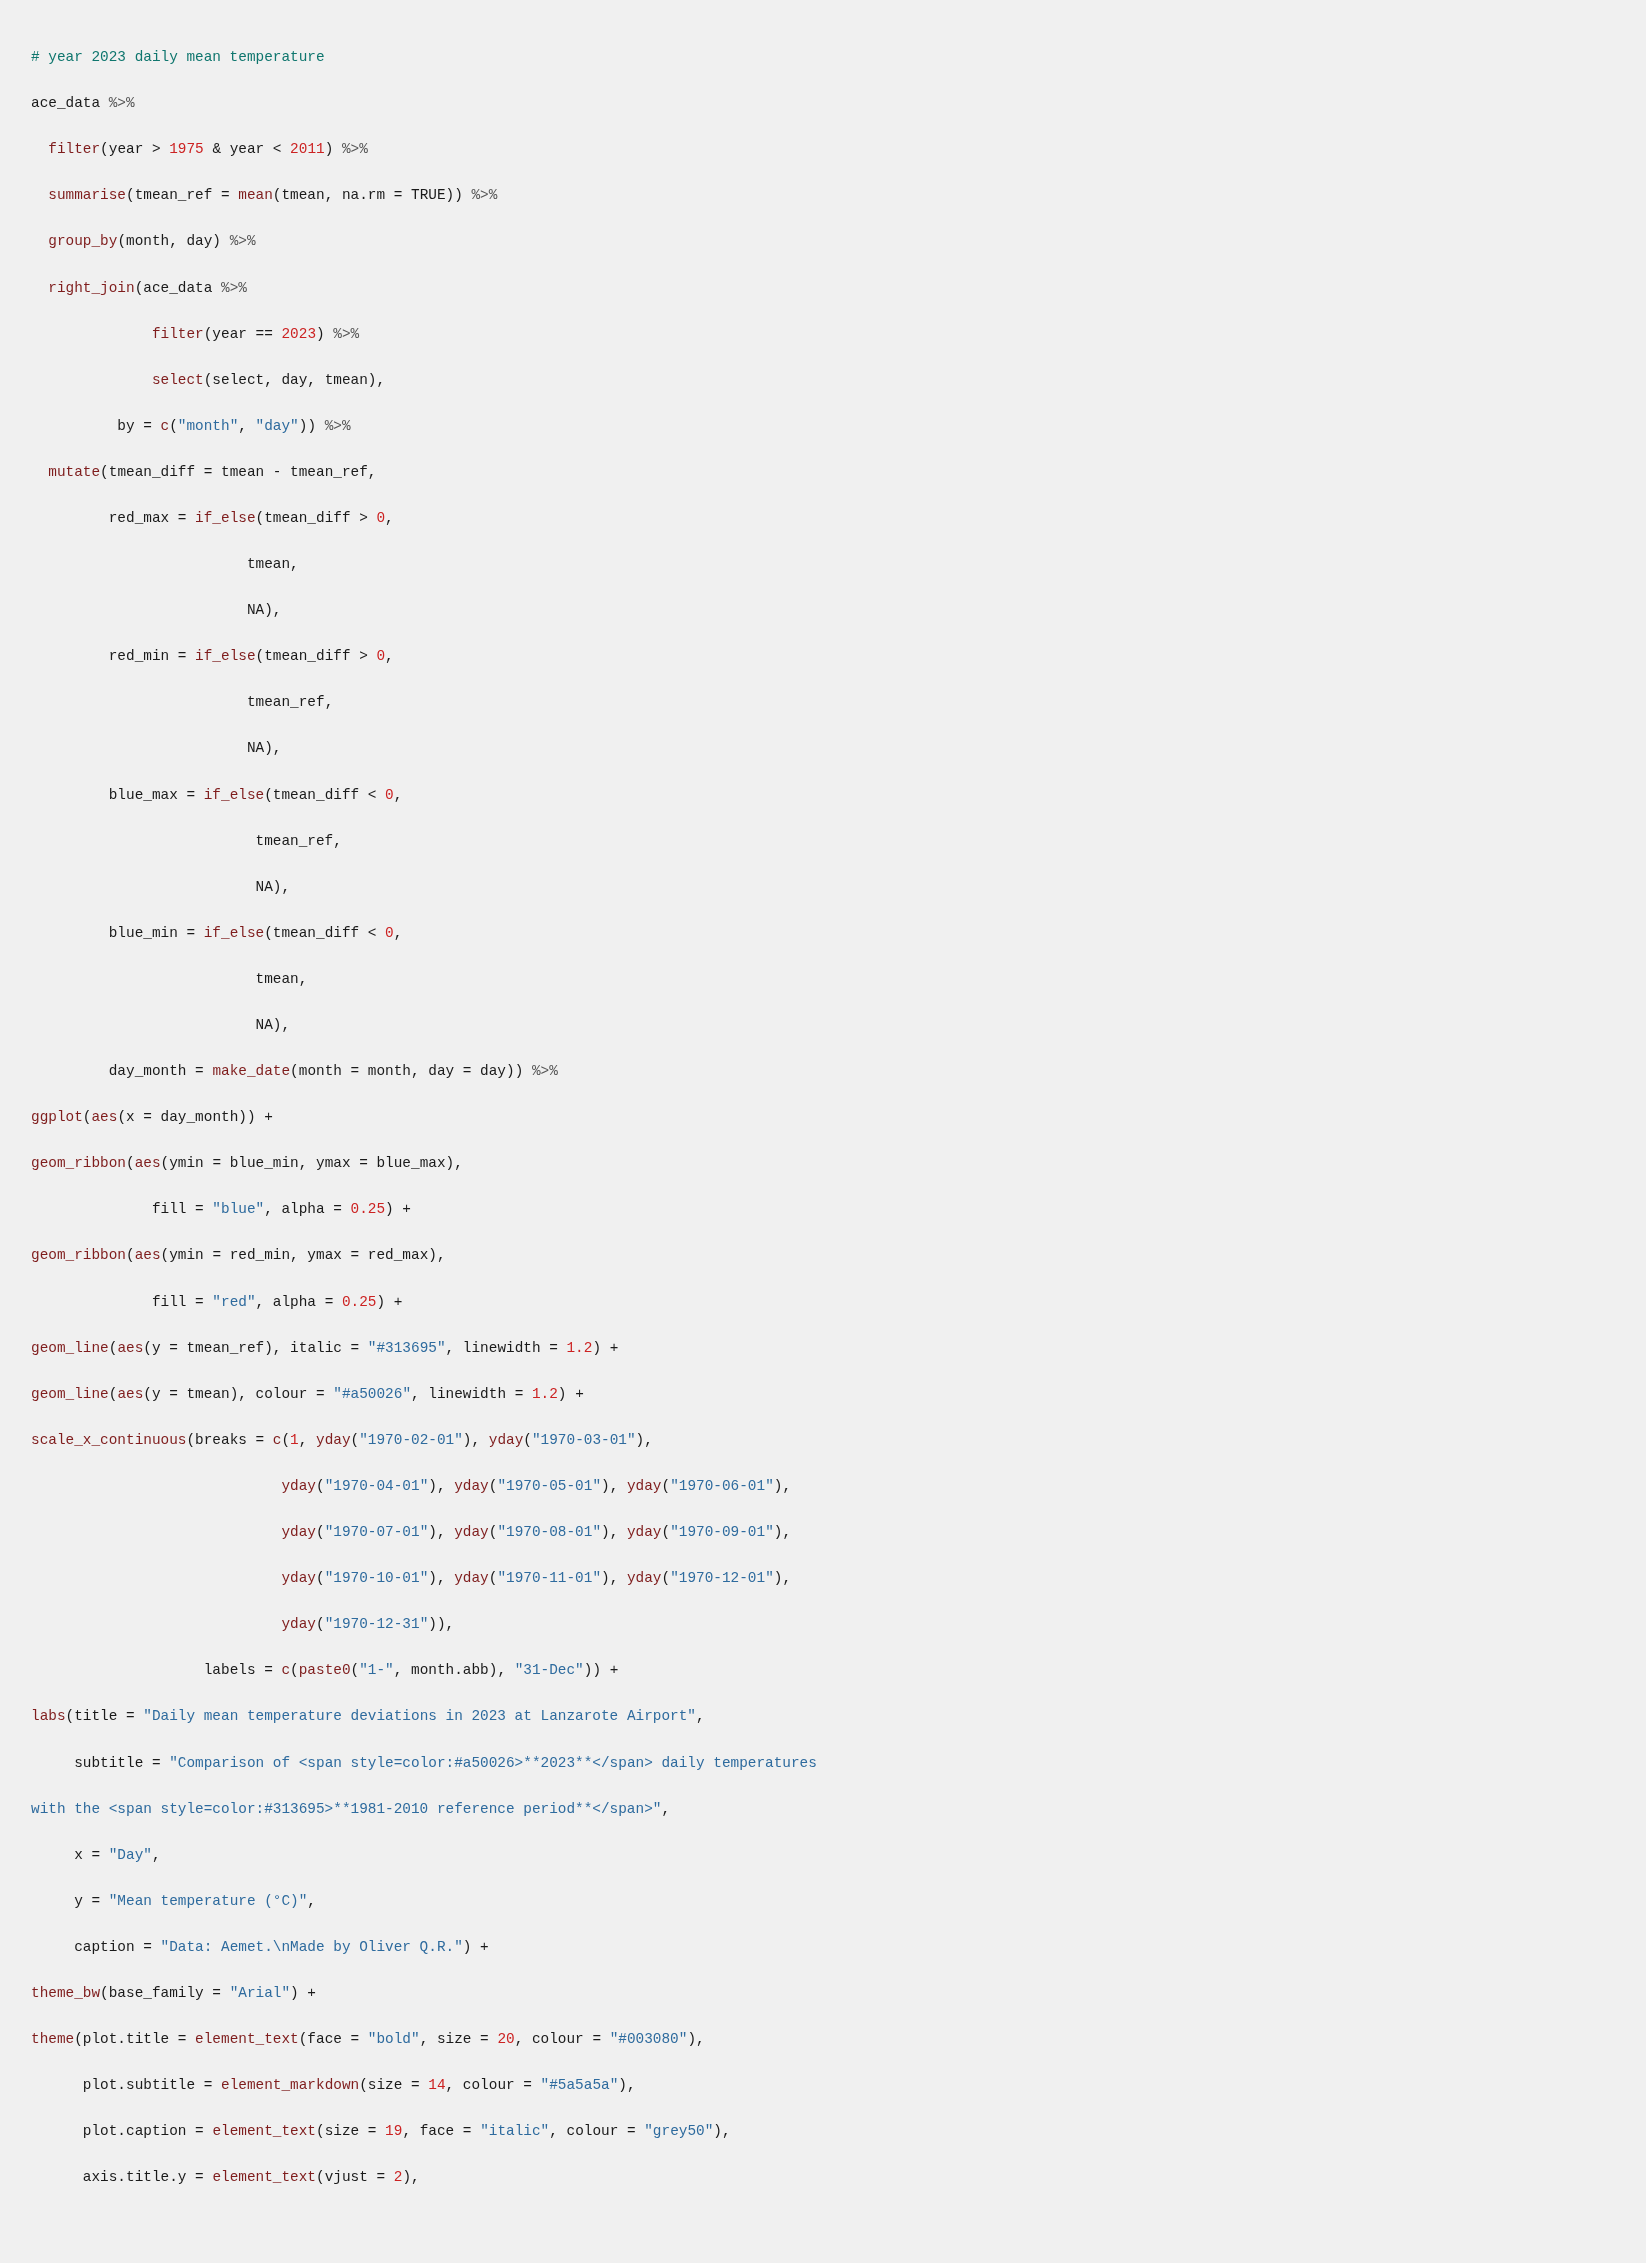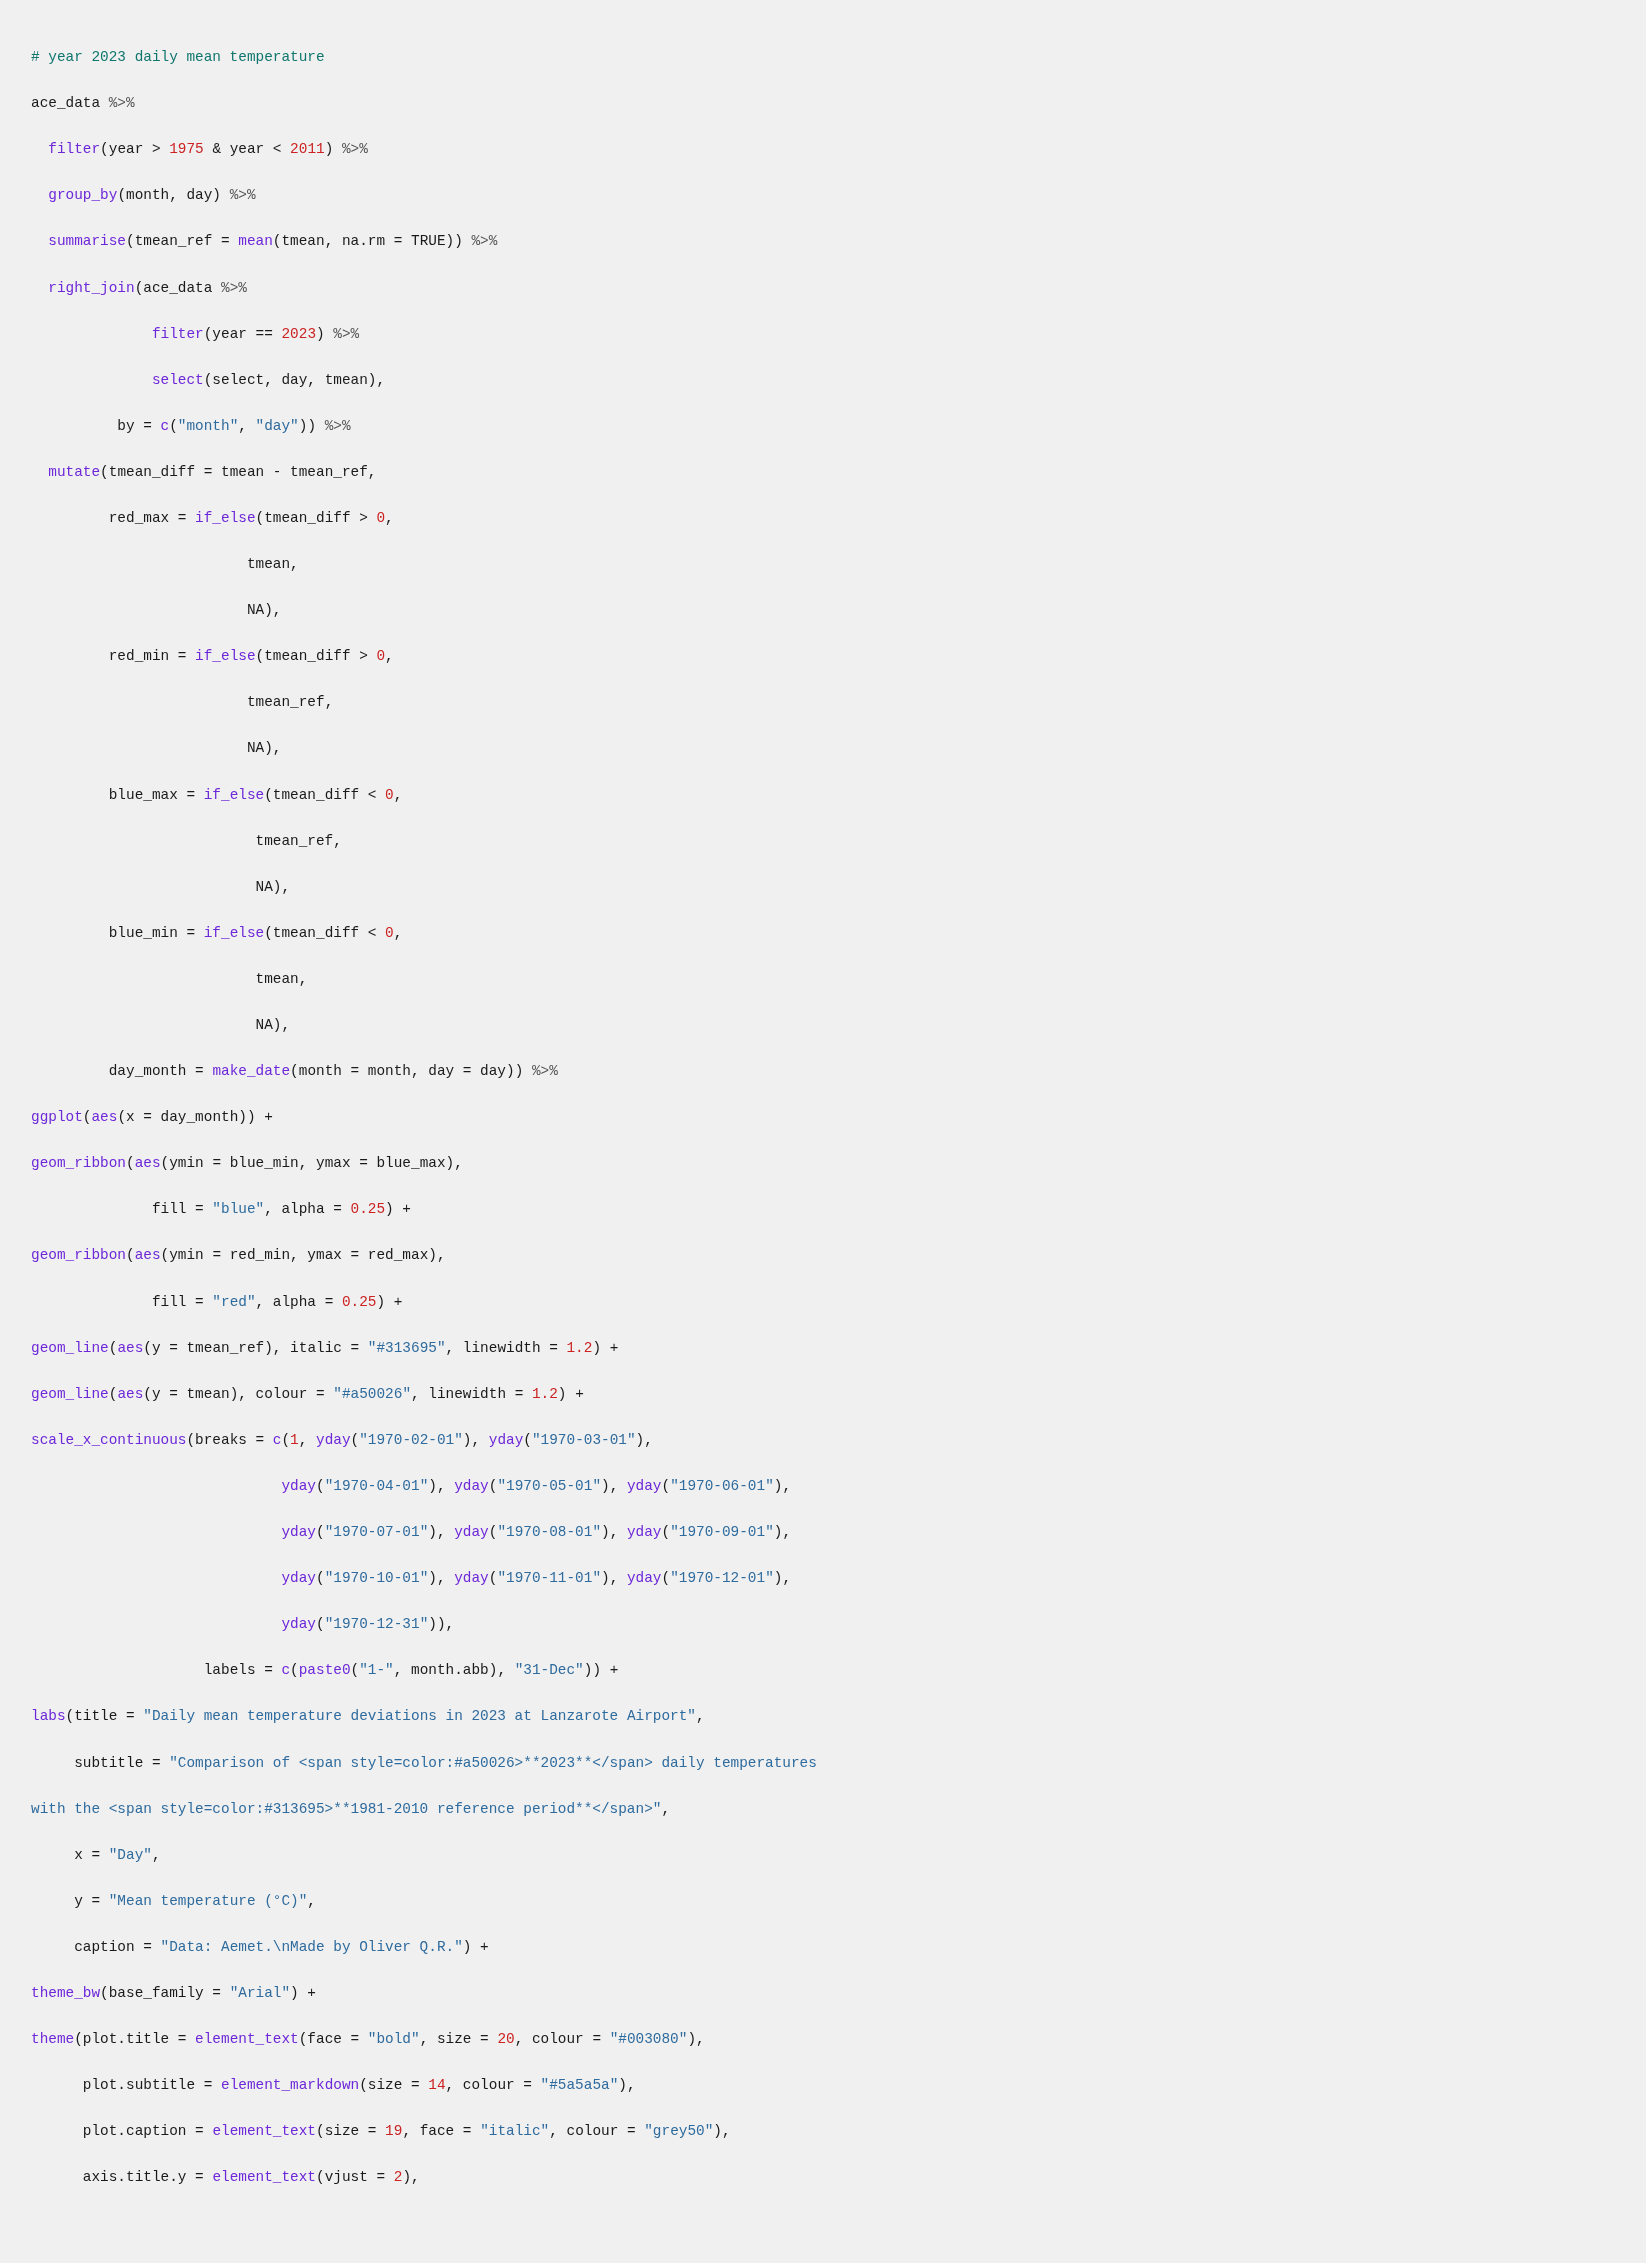--- a/index.html
+++ b/index.html
@@ -18,38 +18,38 @@
     }
 
     .code-block {
       background-color: #f0f0f0;
       white-space: pre-wrap;
       word-break: break-word;
     }
 
     .c-comment { color: #0f766e; }
     .c-default { color: #1a1a1a; }
-    .c-function { color: #6d28d9; }
+    .c-function { color: #7f1d1d; }
     .c-string { color: #2e6b9e; }
     .c-number { color: #cc2222; }
     .c-pipe { color: #555555; }
 
     .code-line {
       display: block;
     }
   </style>
 </head>
 <body>
 
 <div class="code-block">
 <span class="code-line"><span class="c-comment"># year 2023 daily mean temperature</span></span>
 <span class="code-line"><span class="c-default">ace_data </span><span class="c-pipe">%&gt;%</span></span>
 <span class="code-line">  <span class="c-function">filter</span><span class="c-default">(year &gt; </span><span class="c-number">1975</span><span class="c-default"> &amp; year &lt; </span><span class="c-number">2011</span><span class="c-default">) </span><span class="c-pipe">%&gt;%</span></span>
+<span class="code-line">  <span class="c-function">summarise</span><span class="c-default">(tmean_ref = </span><span class="c-function">mean</span><span class="c-default">(tmean, na.rm = TRUE)) </span><span class="c-pipe">%&gt;%</span></span>
 <span class="code-line">  <span class="c-function">group_by</span><span class="c-default">(month, day) </span><span class="c-pipe">%&gt;%</span></span>
-<span class="code-line">  <span class="c-function">summarise</span><span class="c-default">(tmean_ref = </span><span class="c-function">mean</span><span class="c-default">(tmean, na.rm = TRUE)) </span><span class="c-pipe">%&gt;%</span></span>
 <span class="code-line">  <span class="c-function">right_join</span><span class="c-default">(ace_data </span><span class="c-pipe">%&gt;%</span></span>
 <span class="code-line">              <span class="c-function">filter</span><span class="c-default">(year == </span><span class="c-number">2023</span><span class="c-default">) </span><span class="c-pipe">%&gt;%</span></span>
 <span class="code-line">              <span class="c-function">select</span><span class="c-default">(select, day, tmean),</span></span>
 <span class="code-line">          <span class="c-default">by = </span><span class="c-function">c</span><span class="c-default">(</span><span class="c-string">"month"</span><span class="c-default">, </span><span class="c-string">"day"</span><span class="c-default">)) </span><span class="c-pipe">%&gt;%</span></span>
 <span class="code-line">  <span class="c-function">mutate</span><span class="c-default">(tmean_diff = tmean - tmean_ref,</span></span>
 <span class="code-line">         <span class="c-default">red_max = </span><span class="c-function">if_else</span><span class="c-default">(tmean_diff &gt; </span><span class="c-number">0</span><span class="c-default">,</span></span>
 <span class="code-line">                         <span class="c-default">tmean,</span></span>
 <span class="code-line">                         <span class="c-default">NA),</span></span>
 <span class="code-line">         <span class="c-default">red_min = </span><span class="c-function">if_else</span><span class="c-default">(tmean_diff &gt; </span><span class="c-number">0</span><span class="c-default">,</span></span>
 <span class="code-line">                         <span class="c-default">tmean_ref,</span></span>

